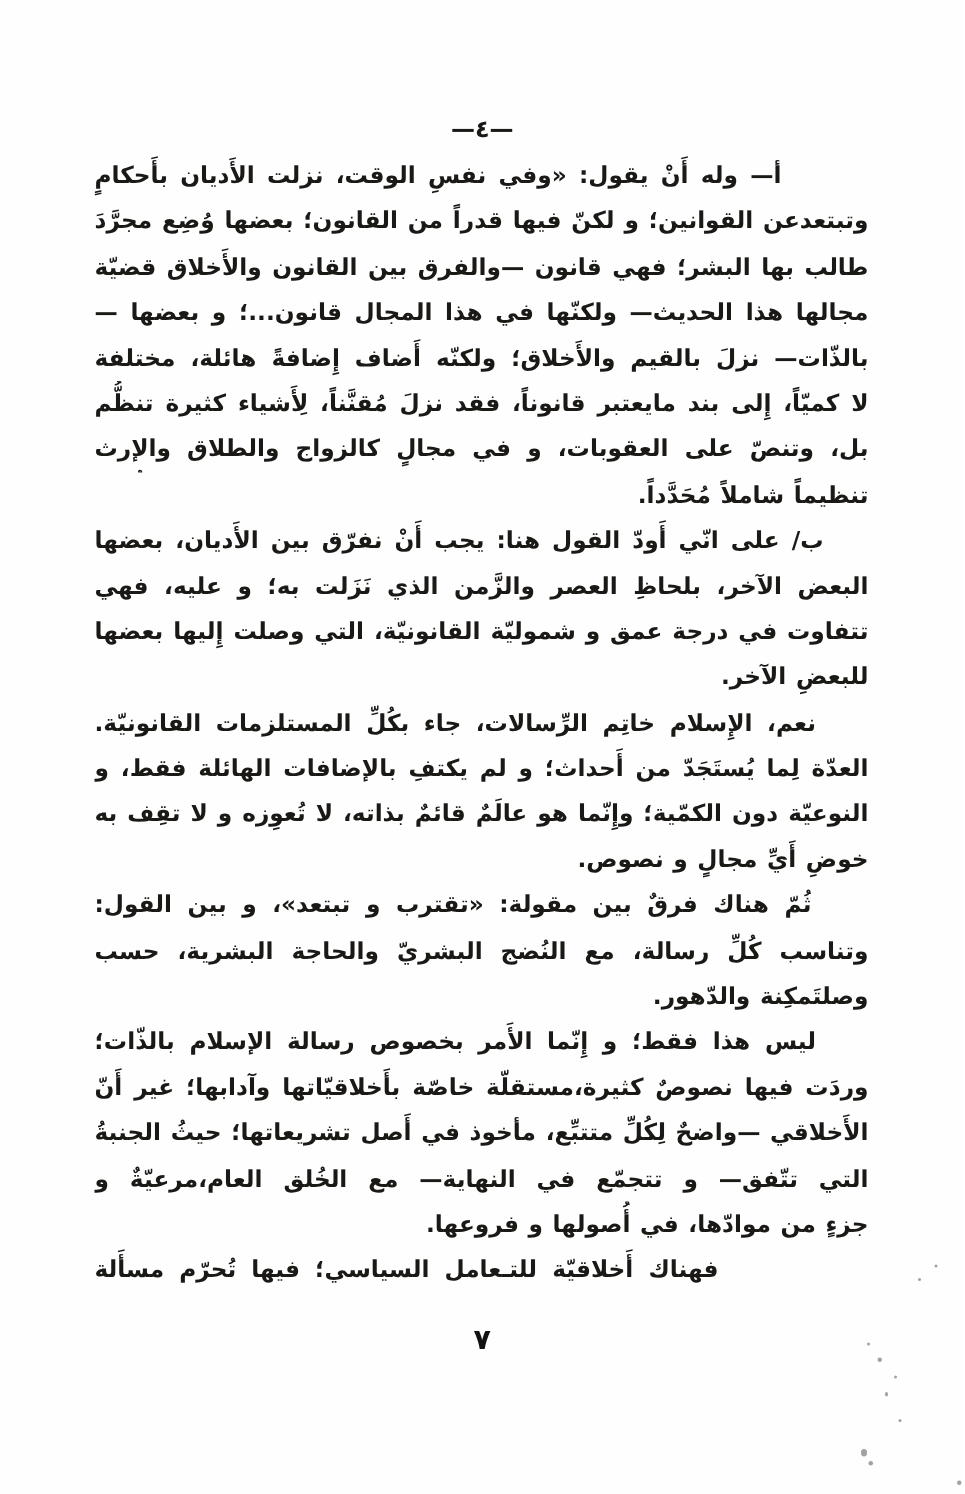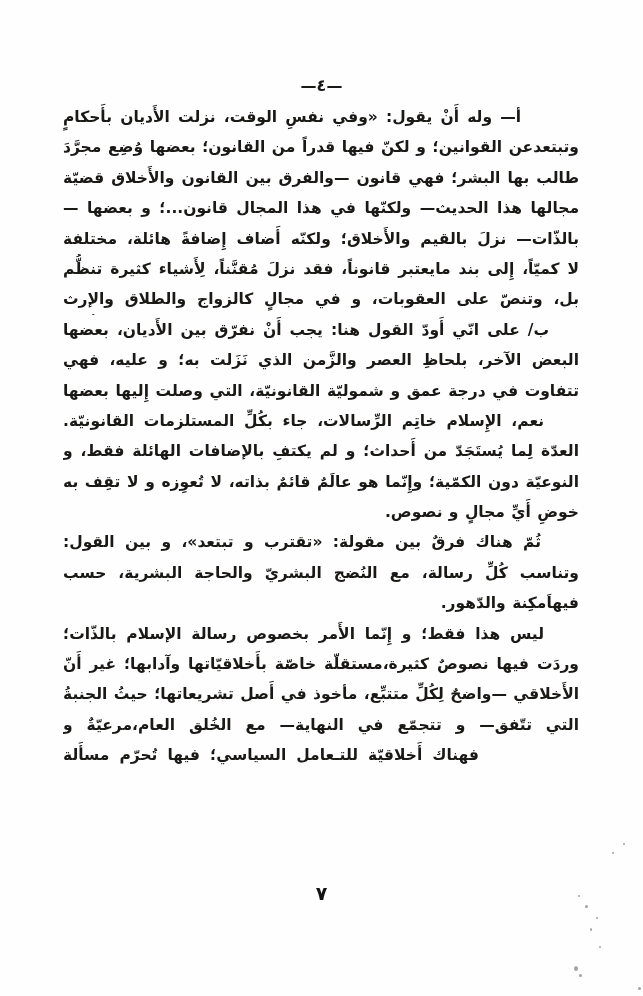--- a/index.html
+++ b/index.html
@@ -77,34 +77,37 @@
   <div class="page-header">—٤—</div>
 
   <div class="text-block" id="text-block">
       <div class="line" style="padding-right: 58px;">أ— وله أَنْ يقول: «وفي نفسِ الوقت، نزلت الأَديان بأَحكامٍ تـقترب</div>
       <div class="line">وتبتعدعن القوانين؛ و لكنّ فيها قدراً من القانون؛ بعضها وُضِع مجرَّدَ قيمٍ أَخلاقيّة،</div>
       <div class="line">طالب بها البشر؛ فهي قانون —والفرق بين القانون والأَخلاق قضيّة كبيرة، ليس</div>
       <div class="line">مجالها هذا الحديث— ولكنّها في هذا المجال قانون...؛ و بعضها —الإِسلام</div>
       <div class="line">بالذّات— نزلَ بالقيم والأَخلاق؛ ولكنّه أَضاف إِضافةً هائلة، مختلفة نوعيّاً</div>
       <div class="line">لا كميّاً، إِلى بند مايعتبر قانوناً، فقد نزلَ مُقنَّناً، لِأَشياء كثيرة تنظُّم حياةَ الإِنسان؛</div>
       <div class="line">بل، وتنصّ على العقوبات، و في مجالٍ كالزواج والطلاق والإرث مثلاً، يُنظُّمها</div>
+      <div class="line para-end">تنظيماً شاملاً مُحَدَّداً.</div>
       <div class="line" style="padding-right: 30px;">ب/ على انّي أَودّ القول هنا: يجب أَنْ نفرّق بين الأَديان، بعضها مع</div>
       <div class="line">البعض الآخر، بلحاظِ العصر والزَّمن الذي نَزَلت به؛ و عليه، فهي لذالك</div>
       <div class="line">تتفاوت في درجة عمق و شموليّة القانونيّة، التي وصلت إِليها بعضها بالنسبة</div>
+      <div class="line para-end">للبعضِ الآخر.</div>
       <div class="line" style="padding-right: 35px;">نعم، الإِسلام خاتِم الرِّسالات، جاء بكُلِّ المستلزمات القانونيّة. وأَعدّ</div>
       <div class="line">العدّة لِما يُستَجَدّ من أَحداث؛ و لم يكتفِ بالإضافات الهائلة فقط، و لم يقتصر على</div>
       <div class="line">النوعيّة دون الكمّية؛ وإِنّما هو عالَمٌ قائمٌ بذاته، لا تُعوِزه و لا تقِف به القانونيّة عن</div>
       <div class="line para-end">خوضِ أَيِّ مجالٍ و نصوص.</div>
       <div class="line" style="padding-right: 38px;">ثُمّ هناك فرقٌ بين مقولة: «تقترب و تبتعد»، و بين القول: بتــوازن</div>
       <div class="line">وتناسب كُلِّ رسالة، مع النُضج البشريّ والحاجة البشرية، حسب العــصور</div>
-      <div class="line para-end">فيهاَمكِنة والدّهور.</div>
+      <div class="line para-end">وصلتَمكِنة والدّهور.</div>
       <div class="line" style="padding-right: 35px;">ليس هذا فقط؛ و إِنّما الأَمر بخصوص رسالة الإسلام بالذّات؛ فهي وانْ</div>
       <div class="line">وردَت فيها نصوصٌ كثيرة،مستقلّة خاصّة بأَخلاقيّاتها وآدابها؛ غير أَنّ العنصر</div>
       <div class="line">الأَخلاقي —واضحٌ لِكُلِّ متتبِّع، مأخوذ في أَصل تشريعاتها؛ حيثُ الجنبةُ الخلقيّة،</div>
       <div class="line">التي تتّفق— و تتجمّع في النهاية— مع الخُلق العام،مرعيّةٌ و محسوبةٌ، عند كل جزءٍ</div>
+      <div class="line para-end">جزءٍ من موادّها، في أُصولها و فروعها.</div>
       <div class="line" style="padding-right: 100px;">فهناك أَخلاقيّة للتـعامل السياسي؛ فيها تُحرّم مسأَلة «الغاية تُبرر</div>
     </div>
 
   <div class="page-footer">٧</div>
 
   <div>
     <span class="sp" style="left:578px; top:895px; width:2px; height:2px;"></span>
     <span class="sp" style="left:585px; top:905px; width:3px; height:3px;"></span>
     <span class="sp" style="left:596px; top:917px; width:2px; height:2px;"></span>
     <span class="sp" style="left:590px; top:928px; width:2px; height:3px;"></span>

